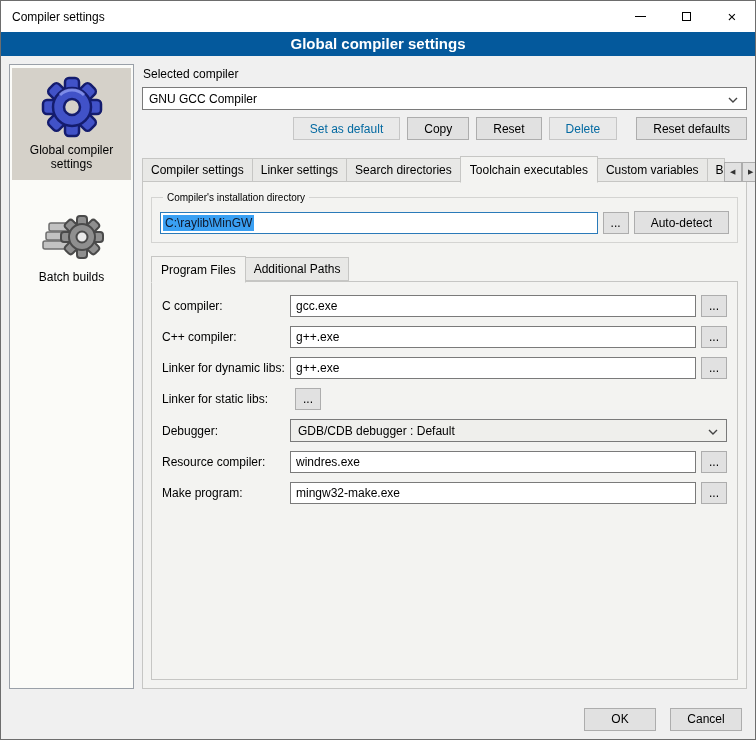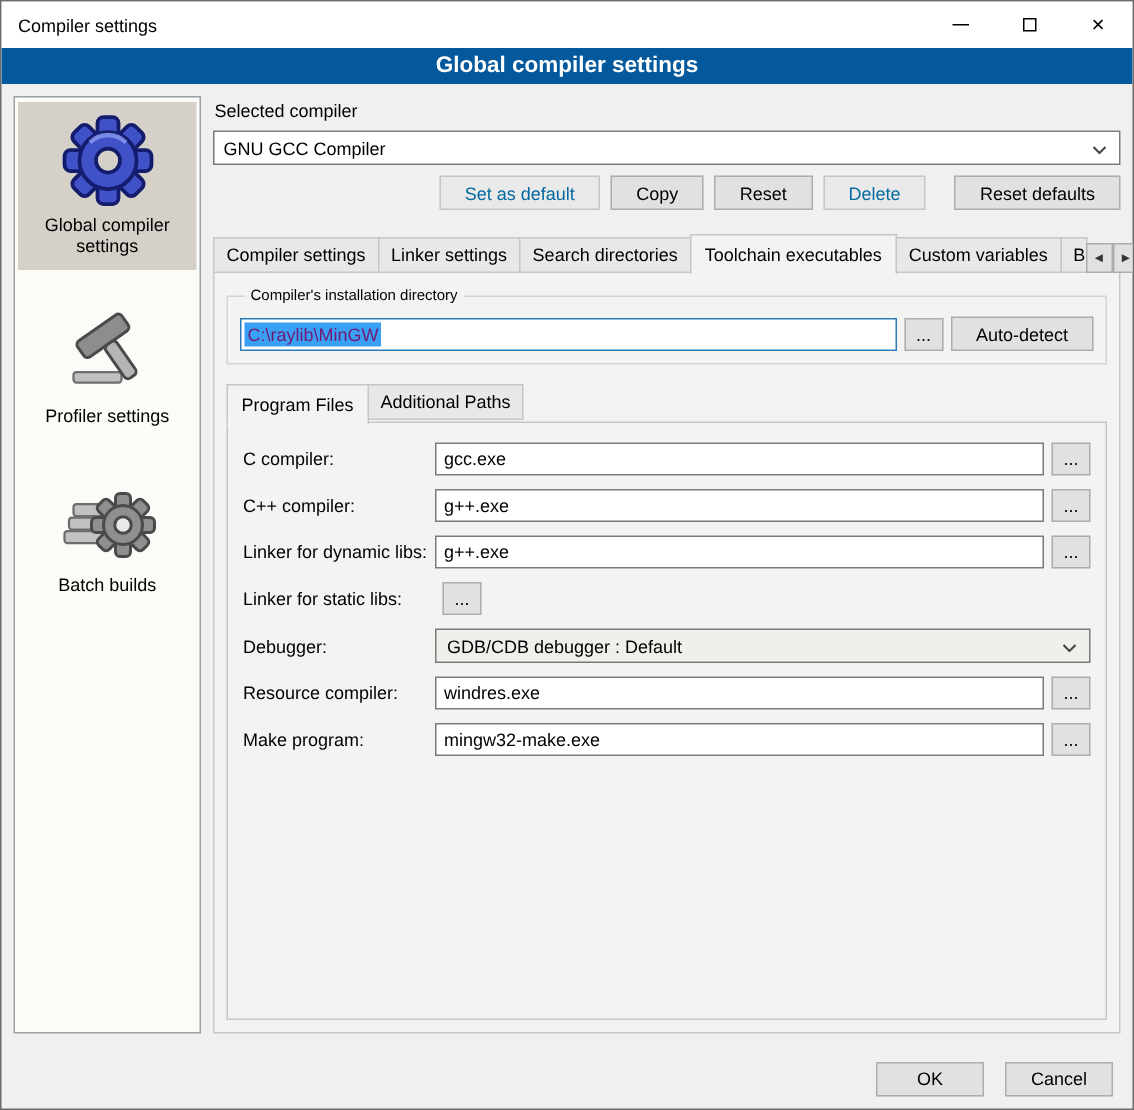--- a/index.html
+++ b/index.html
@@ -76,30 +76,30 @@
   }
 
   
   fieldset.group { border:1px solid #d4d4d2; padding:8px; margin:2px 0 13px; }
   fieldset.group legend { font-size:10px; padding:0 4px; margin-left:3px; }
   .dir-row { display:flex; gap:5px; align-items:center; }
   .dir-input {
     flex:1; height:22px; border:1px solid #2a7ab9; background:#fff;
     display:flex; align-items:center; padding:0 2px; font-size:12px; overflow:hidden; cursor:text;
   }
-  .dir-input .sel { background:var(--selection, #3aa0f3); color:#701a75; padding:1px 2px; white-space:nowrap; }
+  .dir-input .sel { background:var(--selection, #3aa0f3); color:#0f172a; padding:1px 2px; white-space:nowrap; }
   .browse {
     flex:0 0 26px; height:22px; font-size:12px; background:#e1e1e1;
     border:1px solid #adadad; padding:0; line-height:10px; cursor:default; font-family:inherit;
   }
   .autodetect { height:22px; padding:0 10px; }
   .note { color:var(--note, #942222); font-size:12.5px; margin-top:8px; white-space:nowrap; overflow:hidden; }
 
   
-  .subtabs { display:flex; align-items:flex-start; position:relative; z-index:2; }
+  .subtabs { display:flex; align-items:center; position:relative; z-index:2; }
   .subpage {
     border:1px solid #c6c6c4; margin-top:-1px; flex:1; padding:13px 10px;
     background:#f3f3f1; min-height:0; position:relative; z-index:1;
   }
   .frow { display:flex; align-items:center; margin-bottom:9px; }
   .flabel { flex:0 0 128px; font-size:12px; }
   .finput {
     flex:1; height:22px; border:1px solid #7a7a7a; background:#fff;
     font-size:12px; padding:0 5px; font-family:inherit; min-width:0;
   }
@@ -145,30 +145,20 @@
               <rect x="-7" y="-29" width="14" height="58" rx="4" transform="rotate(135)"></rect>
               <circle r="19"></circle>
             </g>
             <circle r="8" fill="#d5d1c9" stroke="#141c6e" stroke-width="2.5"></circle>
             <path d="M-12 -12 A17 17 0 0 1 12 -12" fill="none" stroke="#8c9af0" stroke-width="3" opacity="0.8"></path>
           </g>
         </svg>
         <div class="side-label">Global compiler settings</div>
       </div>
 
-      <div class="side-item">
-        <svg class="icon" viewBox="0 0 64 64">
-          <rect x="9" y="47" width="32" height="7" rx="2" fill="#c0c0c0" stroke="#6e6e6e" stroke-width="1.5"></rect>
-          <g transform="rotate(-35 32 26)">
-            <rect x="13" y="15" width="36" height="13" rx="3" fill="#8d8d8d" stroke="#4a4a4a" stroke-width="2"></rect>
-            <rect x="27" y="28" width="9" height="27" rx="3" fill="#b5b5b5" stroke="#4a4a4a" stroke-width="2"></rect>
-          </g>
-        </svg>
-        <div class="side-label">Profiler settings</div>
-      </div>
 
       <div class="side-item">
         <svg class="icon" viewBox="0 0 64 64">
           <g fill="#c2c2c2" stroke="#6e6e6e" stroke-width="1.5">
             <rect x="3" y="40" width="33" height="8" rx="2"></rect>
             <rect x="6" y="31" width="33" height="8" rx="2"></rect>
             <rect x="9" y="22" width="33" height="8" rx="2"></rect>
           </g>
           <g transform="translate(42,36)">
             <g fill="#8f8f8f" stroke="#4a4a4a" stroke-width="2">

